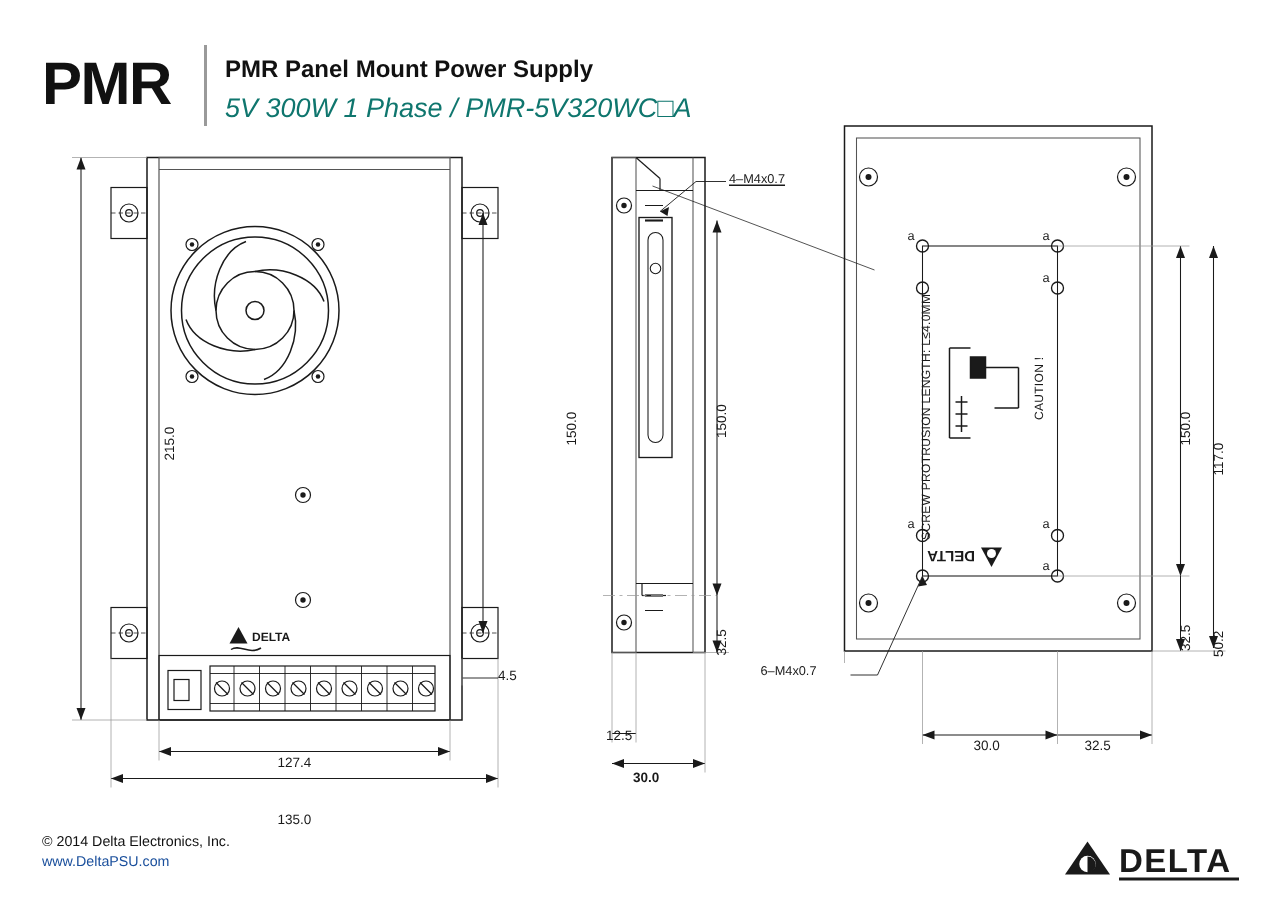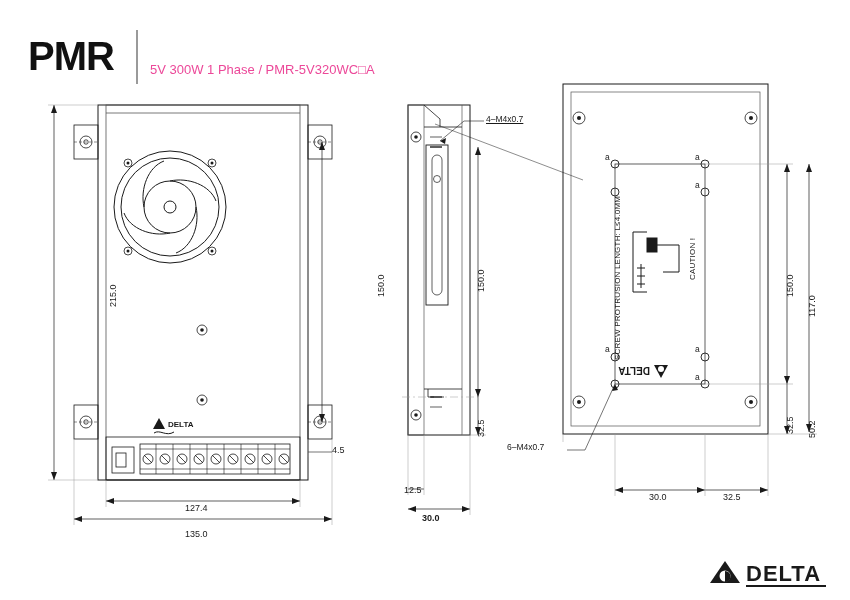--- a/index.html
+++ b/index.html
@@ -46,22 +46,23 @@
     left: 150px;
     top: 26px;
     font-size: 16px;
     font-weight: bold;
     color: #111;
   }
   .subtitle {
     position: absolute;
     left: 150px;
     top: 50px;
-    font-size: 13px;
-    color: #ec4899;
+    font-size: 18px;
+    color: #0f766e;
+    font-style: italic;
   }
 
   
   .copyright {
     position: absolute;
     left: 28px;
     top: 543px;
     font-size: 9.5px;
     color: #111;
     line-height: 13px;
@@ -127,20 +128,21 @@
     letter-spacing: 0.2px;
   }
 </style>
 </head>
 <body>
 
 <div class="page">
 
   <div class="brand">PMR</div>
   <div class="brand-rule"></div>
+  <div class="title">PMR Panel Mount Power Supply</div>
   <div class="subtitle">5V 300W 1 Phase / PMR-5V320WC□A</div>
 
   <div class="dwg" style="left:60px; top:85px; width:290px; height:430px;">
     <svg width="290" height="430" viewBox="0 0 290 430">
 
       <rect x="38" y="8" width="210" height="375" fill="none" stroke="#1a1a1a" stroke-width="1"></rect>
 
       <rect x="46" y="8" width="194" height="375" fill="none" stroke="#555" stroke-width="0.8"></rect>
 
       <line x1="46" y1="16" x2="240" y2="16" stroke="#555" stroke-width="0.8"></line>
@@ -259,21 +261,21 @@
       <svg width="56" height="20" viewBox="0 0 56 20">
         <polygon points="7,3 13,14 1,14" fill="#1a1a1a"></polygon>
         <text x="16" y="12" font-size="8" font-family="Liberation Sans, sans-serif" font-weight="bold" fill="#1a1a1a">DELTA</text>
         <path d="M2 18 C 8 14, 14 22, 22 17" stroke="#1a1a1a" fill="none" stroke-width="1"></path>
       </svg>
     </div>
 
     <div class="dim-txt rot" style="left:48px; top:210px;">215.0</div>
     <div class="dim-txt rot" style="left:316px; top:200px;">150.0</div>
     <div class="dim-txt" style="left:125px; top:406px;">127.4</div>
-    <div class="dim-txt" style="left:125px; top:432px;text-align:right;">135.0</div>
+    <div class="dim-txt" style="left:125px; top:444px;text-align:right;">135.0</div>
     <div class="dim-txt" style="left:272px; top:348px;">4.5</div>
   </div>
 
   <div class="dwg" style="left:400px; top:85px; width:160px; height:430px;">
     <svg width="160" height="430" viewBox="0 0 160 430">
 
       <rect x="8" y="8" width="62" height="330" fill="none" stroke="#1a1a1a" stroke-width="1"></rect>
 
       <rect x="8" y="8" width="16" height="330" fill="none" stroke="#555" stroke-width="0.7"></rect>
 
@@ -424,20 +426,24 @@
 
     <div class="lbl-small" style="left:-48px; top:370px;">6–M4x0.7</div>
     <div class="dim-txt rot" style="left:230px; top:225px;">150.0</div>
     <div class="dim-txt rot" style="left:252px; top:245px;">117.0</div>
     <div class="dim-txt rot" style="left:230px; top:362px;">32.5</div>
     <div class="dim-txt rot" style="left:252px; top:366px;">50.2</div>
     <div class="dim-txt" style="left:94px; top:420px;">30.0</div>
     <div class="dim-txt" style="left:168px; top:420px;">32.5</div>
   </div>
 
+  <div class="copyright">
+    <div>© 2014 Delta Electronics, Inc.</div>
+    <div style="color:#1a4f9c;">www.DeltaPSU.com</div>
+  </div>
 
   <div class="footer-logo">
     <div class="dl-mark">
       <svg width="34" height="26" viewBox="0 0 34 26">
         <polygon points="17,2 32,24 2,24" fill="#1a1a1a"></polygon>
         <circle cx="17" cy="17" r="5.5" fill="#ffffff"></circle>
         <path d="M17 12 a5.5 5.5 0 0 1 0 11 z" fill="#1a1a1a"></path>
       </svg>
     </div>
     <div class="dl-text">DELTA</div>

